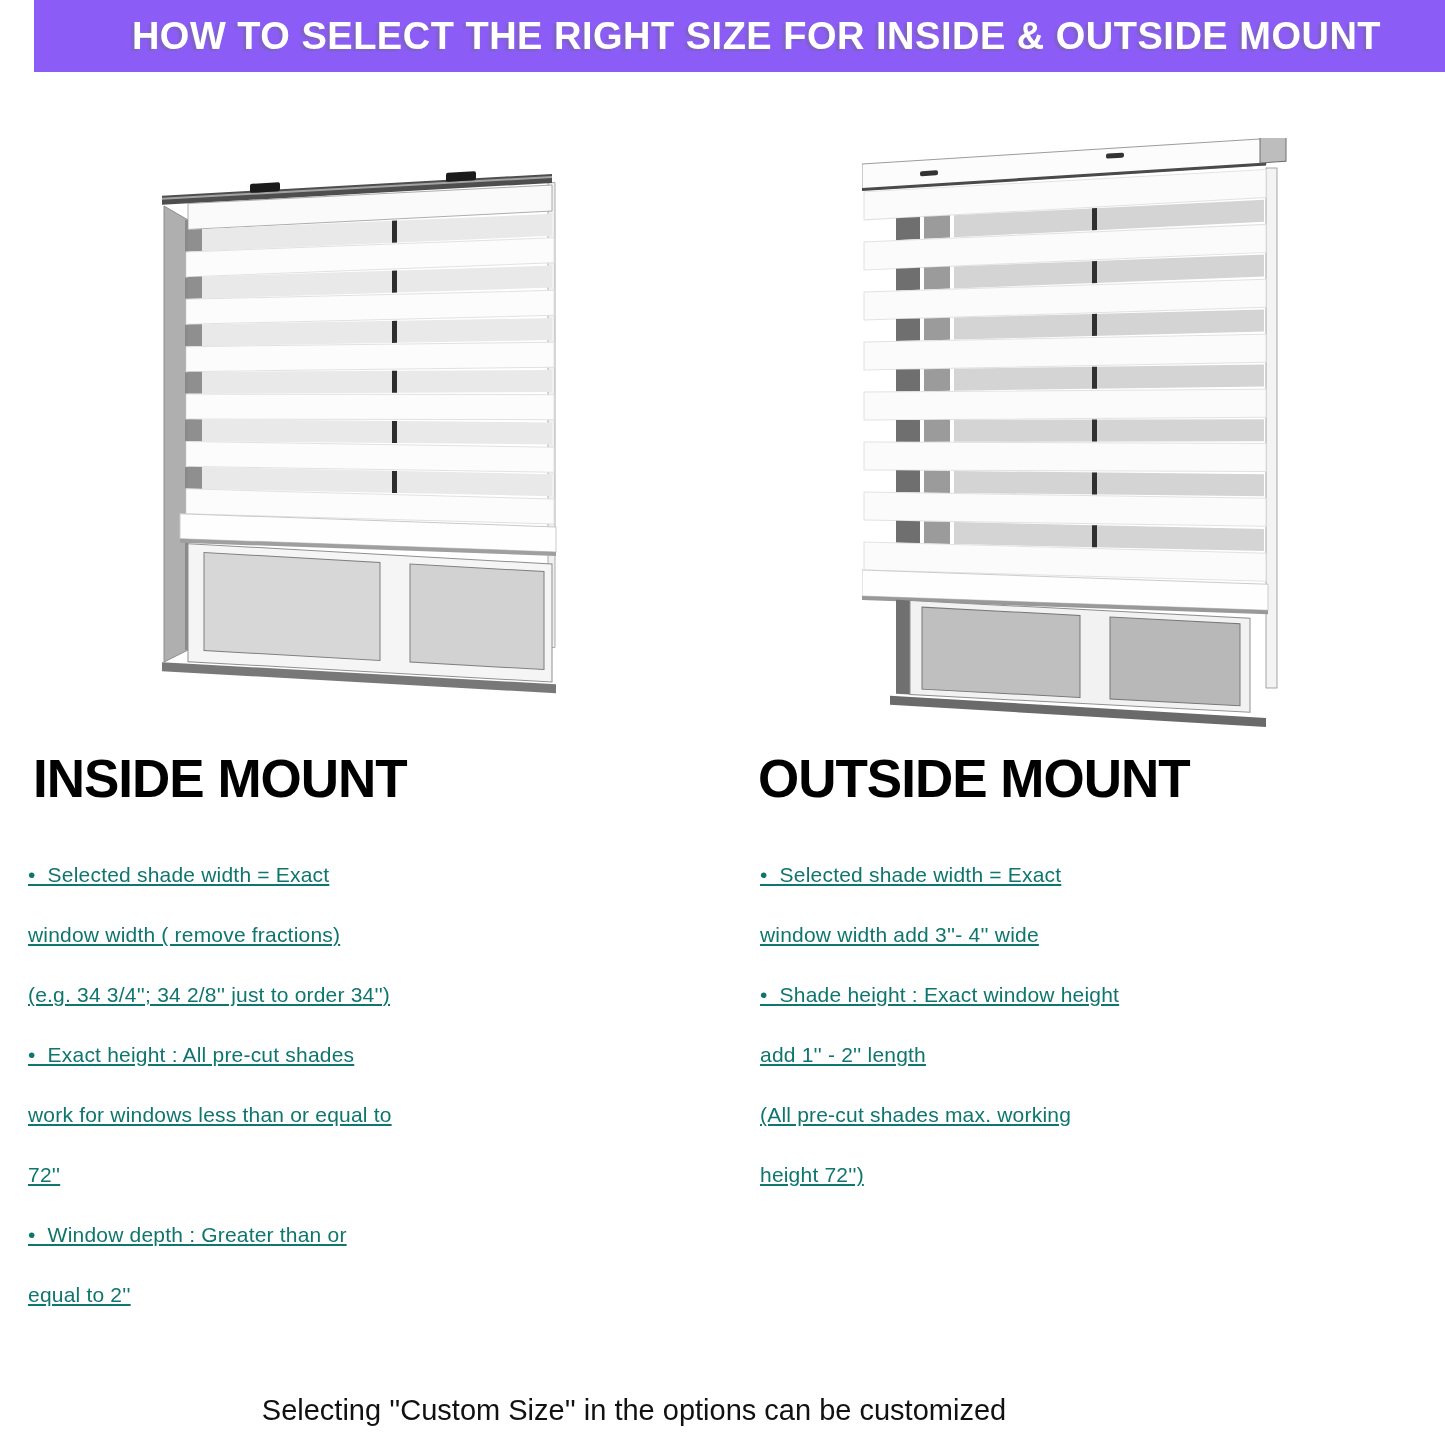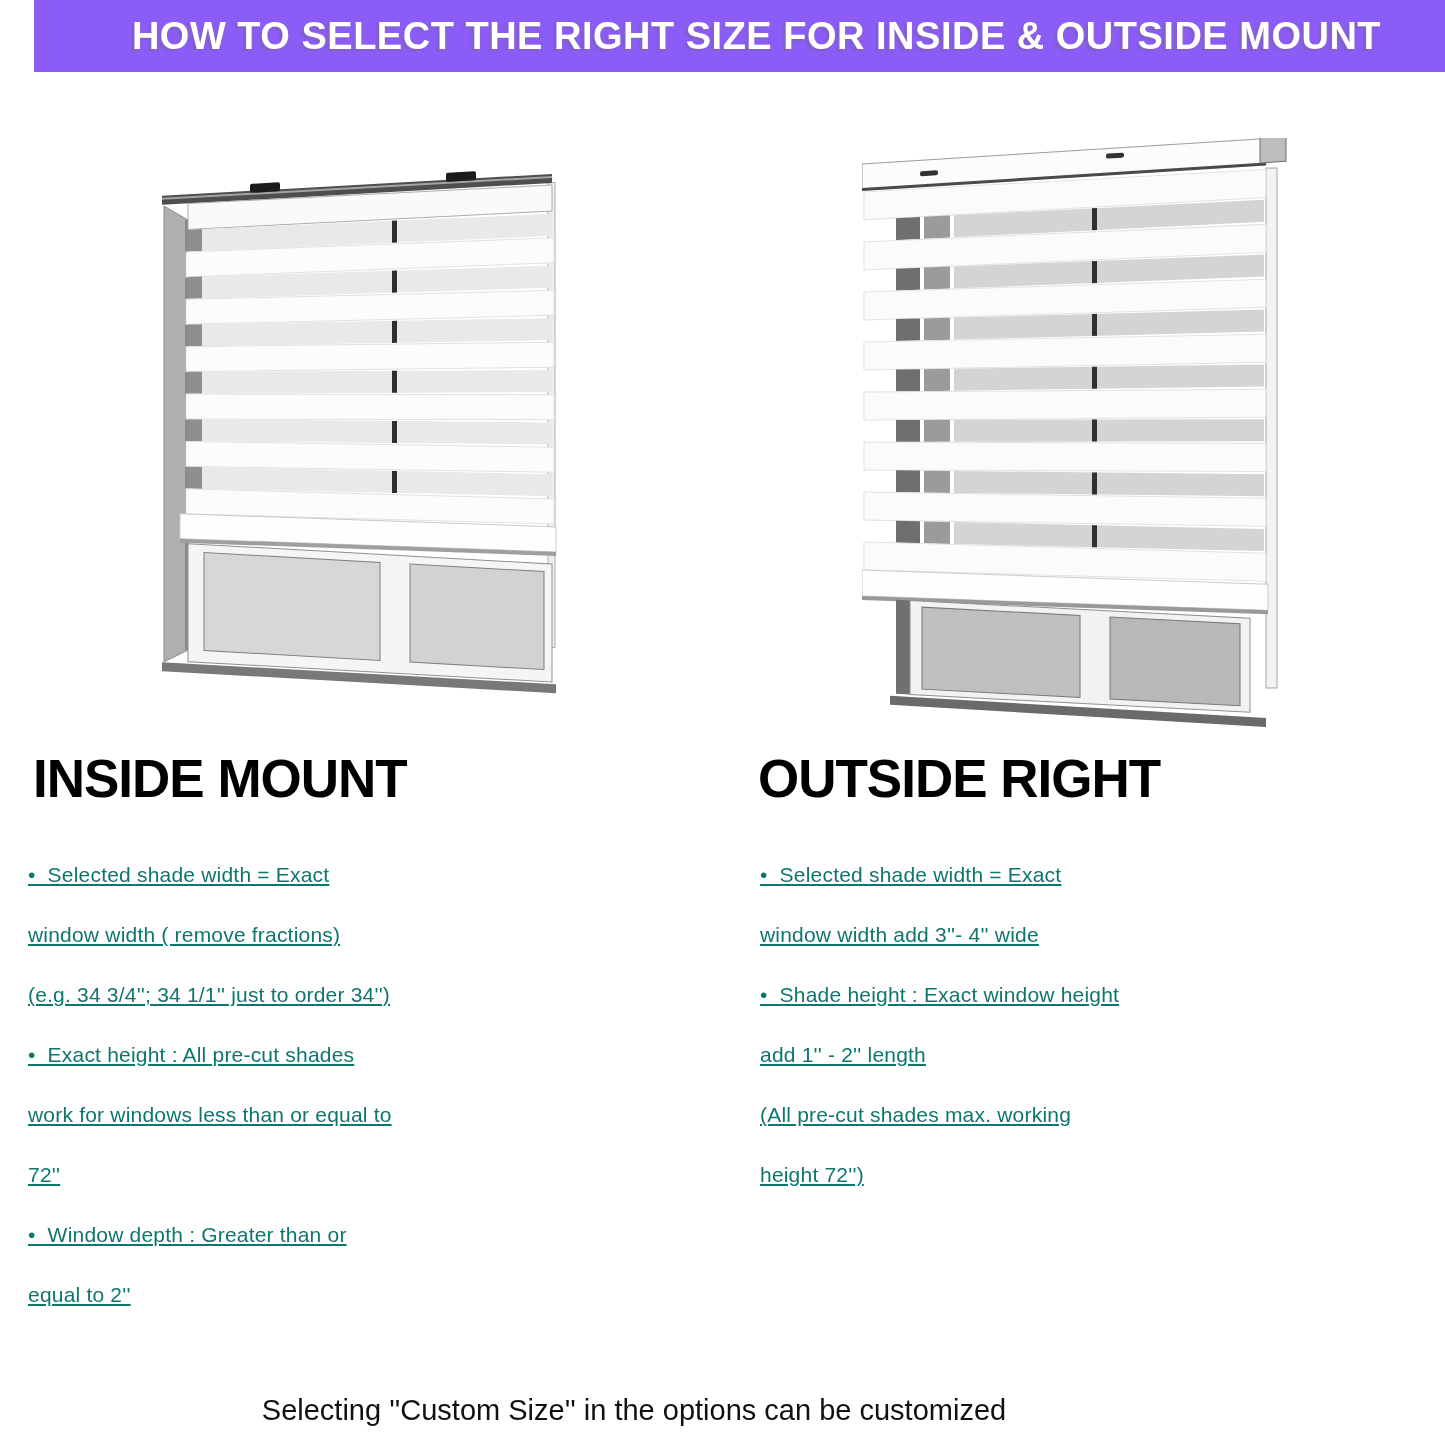--- a/index.html
+++ b/index.html
@@ -231,26 +231,26 @@
       <rect x="48" y="460" width="340" height="94" fill="#F2F2F2" stroke="#8F8F8F"></rect>
       <rect x="60" y="466" width="158" height="82" fill="#BFBFBF" stroke="#777777"></rect>
       <rect x="248" y="466" width="130" height="82" fill="#B8B8B8" stroke="#777777"></rect>
     </g>
 
     <rect x="28" y="556" width="376" height="9" fill="#6A6A6A" transform="skewY(3.4)"></rect>
   </svg>
 </div>
 
 <h2 class="mount h-inside">INSIDE MOUNT</h2>
-<h2 class="mount h-outside">OUTSIDE RIGHT</h2>
+<h2 class="mount h-outside">OUTSIDE MOUNT</h2>
 
 <div class="col col-left">
   <div class="line">•  Selected shade width = Exact</div>
   <div class="line">window width ( remove fractions)</div>
-  <div class="line">(e.g. 34 3/4''; 34 1/1'' just to order 34'')</div>
+  <div class="line">(e.g. 34 3/4''; 34 2/8'' just to order 34'')</div>
   <div class="line">•  Exact height : All pre-cut shades</div>
   <div class="line">work for windows less than or equal to</div>
   <div class="line">72''</div>
   <div class="line">•  Window depth : Greater than or</div>
   <div class="line">equal to 2''</div>
 </div>
 
 <div class="col col-right">
   <div class="line">•  Selected shade width = Exact</div>
   <div class="line">window width add 3''- 4'' wide</div>

